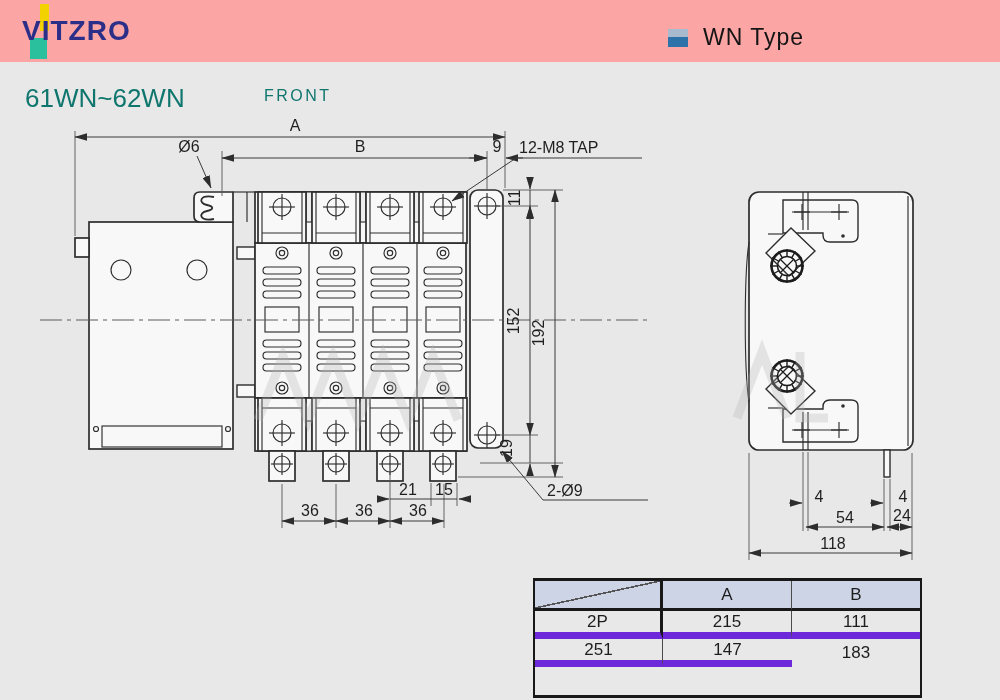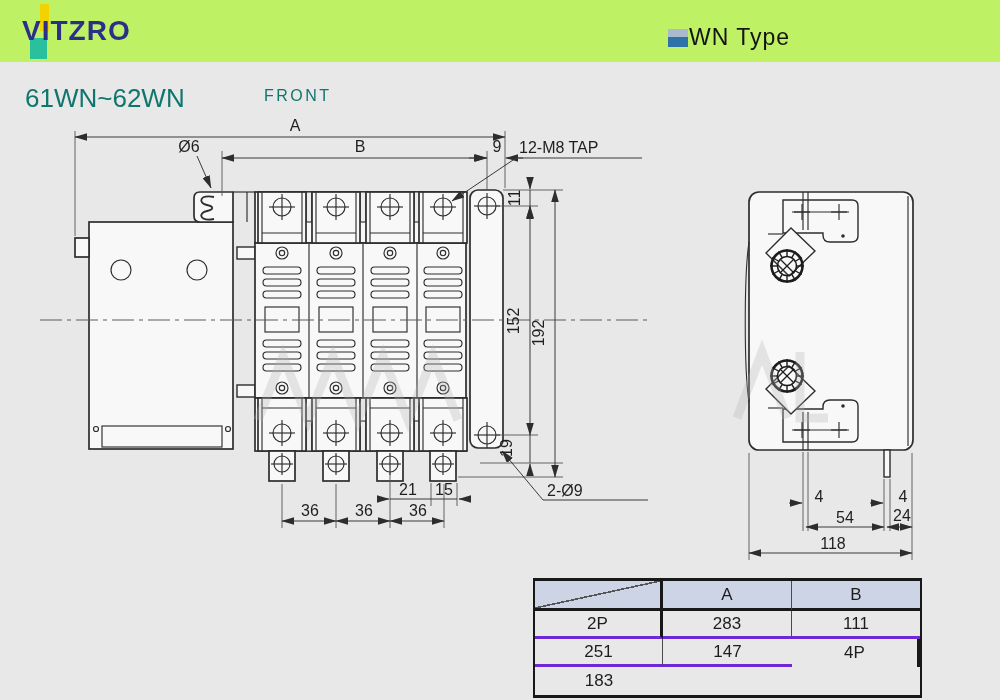--- a/index.html
+++ b/index.html
@@ -1,25 +1,25 @@
 <!DOCTYPE html>
 <html><head>
 <meta charset="utf-8">
 <style>
   html,body{margin:0;padding:0;}
   body{width:1000px;height:700px;position:relative;background:#e8e8e8;overflow:hidden;
        font-family:"Liberation Sans",sans-serif;}
   
-  #topbar{position:absolute;left:0;top:0;width:1000px;height:62px;background:#bef264;z-index:3;}
+  #topbar{position:absolute;left:0;top:0;width:1000px;height:62px;background:#fca5a5;z-index:3;}
   #logo{position:absolute;left:22px;top:0;width:200px;height:62px;}
   #logo-yellow{position:absolute;left:18px;top:4px;width:9px;height:27px;background:#f2d200;}
   #logo-teal{position:absolute;left:8px;top:38px;width:17px;height:21px;background:#2abf9d;}
   #logo-text{position:absolute;left:0;top:15px;font-size:28px;font-weight:800;letter-spacing:1px;
              color:#2b2f88;z-index:2;}
-  #type-label{position:absolute;left:668px;top:24px;display:flex;align-items:center;gap:1px;}
+  #type-label{position:absolute;left:668px;top:24px;display:flex;align-items:center;gap:15px;}
   #type-bullet{display:inline-block;width:20px;height:18px;
                background:linear-gradient(to bottom,#a9b9ce 0 45%,#2e72aa 45% 100%);}
   #type-text{font-size:23px;color:#141414;letter-spacing:1px;}
   
   .title{position:absolute;color:#0f766e;z-index:2;white-space:nowrap;}
   #model-title{left:25px;top:83px;font-size:26px;font-weight:500;}
   #view-title{left:264px;top:87px;font-size:16px;font-weight:500;letter-spacing:2.5px;}
   
   #draw{position:absolute;left:0;top:0;z-index:1;}
   .ol{fill:#f8f8f8;stroke:#2d2d2d;stroke-width:1.7;}
@@ -33,21 +33,21 @@
   .wm{fill:none;stroke:#b3b3b3;stroke-width:9;opacity:0.3;}
   svg text{font-family:"Liberation Sans",sans-serif;fill:#1f1f1f;font-size:16px;}
   
   #spec-table{position:absolute;left:533px;top:578px;z-index:3;display:grid;
               grid-template-columns:128px 129px 128px;grid-template-rows:30px 28px 28px 28px;
               border:3px solid #181818;border-left-width:2px;border-right-width:2px;}
   .tcell{display:flex;align-items:center;justify-content:center;font-size:17px;color:#1d1d1d;}
   .hdr{background:#cdd4e6;border-bottom:3px solid #181818;}
   .c1{border-right:3px solid #181818;}
   .mid{border-right:1px solid #4a4a4a;}
-  .rb{border-bottom:3px solid #6d28d9;}
+  .rb{border-bottom:7px solid #6d28d9;}
   .corner{background-color:#cdd4e6;
     background-image:linear-gradient(to bottom right,transparent calc(50% - 0.8px),
       #555 calc(50% - 0.8px),#555 calc(50% + 0.8px),transparent calc(50% + 0.8px));}
 </style>
 </head>
 <body>
 
 <div id="topbar">
   <div id="logo">
     <span id="logo-yellow"></span>
@@ -287,21 +287,20 @@
     <text x="833" y="549" text-anchor="middle">118</text>
   </g>
 </svg>
 
 <div id="spec-table">
   <div class="tcell hdr c1 corner"></div>
   <div class="tcell hdr mid">A</div>
   <div class="tcell hdr">B</div>
 
   <div class="tcell c1 rb">2P</div>
-  <div class="tcell mid rb">283</div>
+  <div class="tcell mid rb">215</div>
   <div class="tcell rb">111</div>
 
   <div class="tcell mid rb">251</div>
   <div class="tcell rb">147</div>
 
-  <div class="tcell c1">4P</div>
   <div class="tcell">183</div>
 </div>
 
 </body></html>

